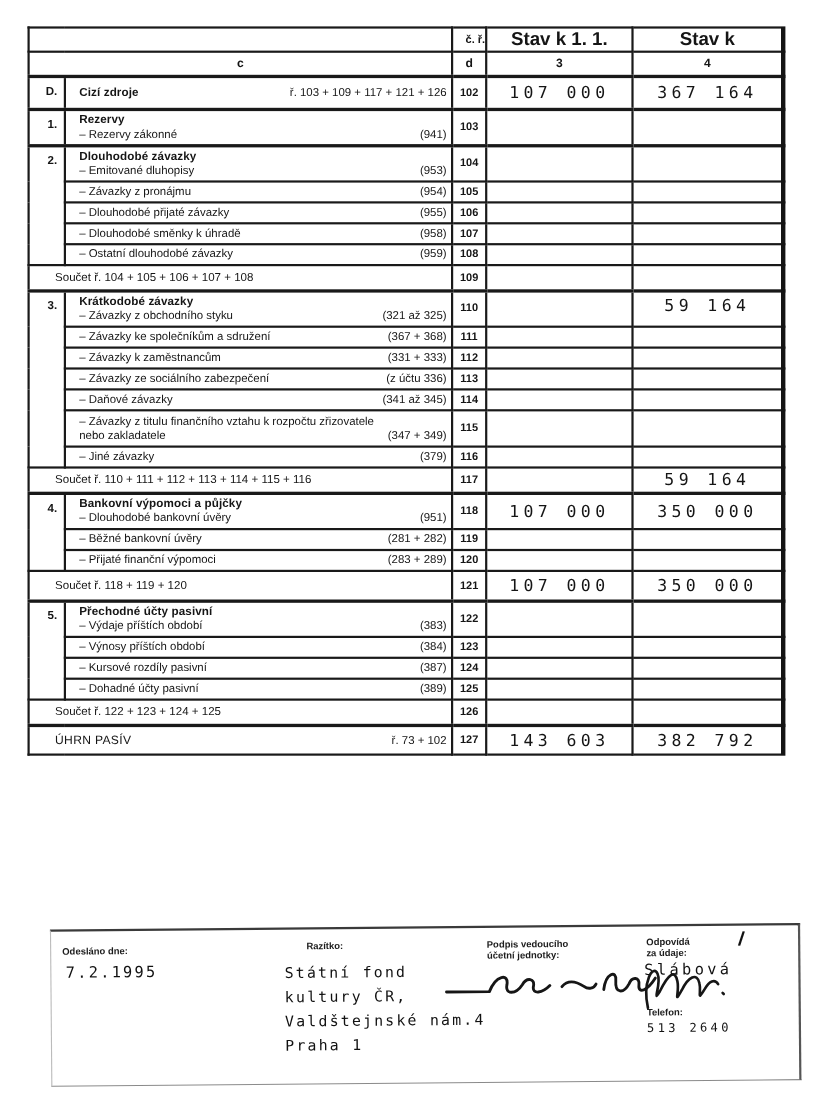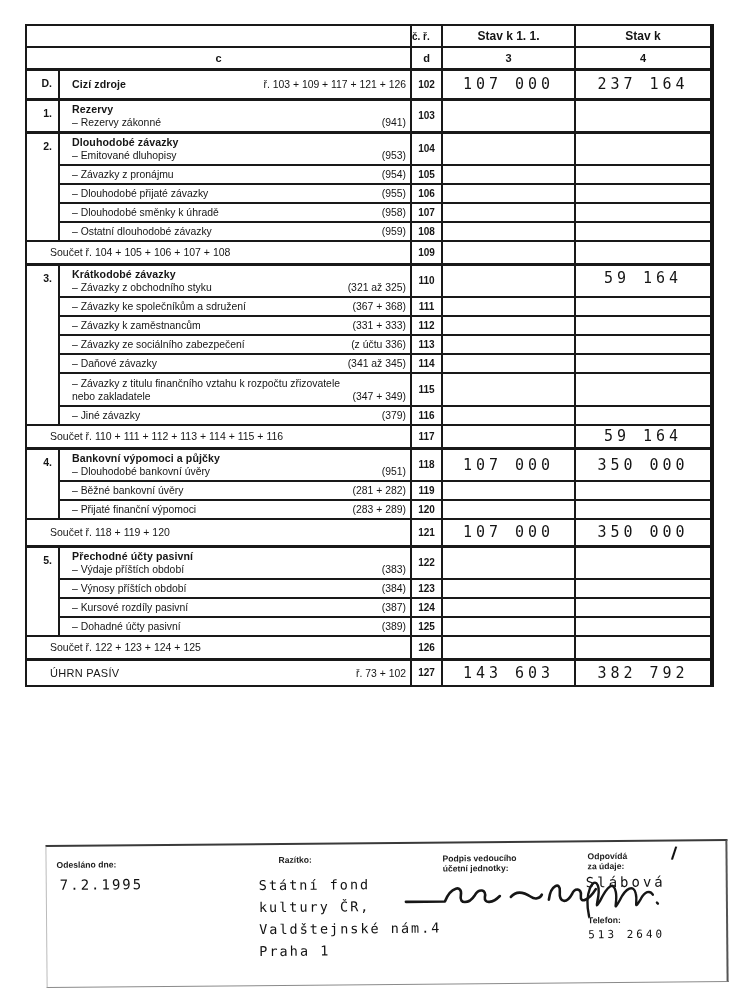--- a/index.html
+++ b/index.html
@@ -22,22 +22,22 @@
   
   tr.rh  td { height:22px; }
   tr.rd  td { height:30px; }
   tr.rt  td { height:33px; }
   tr.rs  td { height:17px; }
   tr.rm  td { height:23px; }
   tr.ru  td { height:27px;margin-left:16px; }
   tr.g   td { border-top-width:3px; }
 
   .hc0 { }
-  .hln { font-size:10px; font-weight:bold; text-align:left;margin-left:24px; }
-  .h3t,.h4t { font-size:12px; font-weight:bold; text-align:center; }
+  .hln { font-size:10px; font-weight:bold; text-align:right;margin-left:24px; }
+  .h3t,.h4t { font-size:17px; font-weight:bold; text-align:center; }
   .hcd { font-size:11px; font-weight:bold; text-align:center; }
 
   td.num { text-align:right; padding-right:6px; font-size:10.5px; font-weight:bold;
     vertical-align:top; padding-top:6px; }
   td.lab { padding:2px 4px 2px 12px; vertical-align:middle; }
   .ti { font-size:10.6px; font-weight:bold; line-height:13px; letter-spacing:.1px; }
   .su { display:flex; justify-content:space-between; align-items:baseline;
     font-size:10.4px; line-height:13px; }
   .rf { font-size:10.4px; white-space:nowrap; padding-left:6px;text-align:right; }
   td.ln { text-align:center; font-size:10px; font-weight:600; }
@@ -94,21 +94,21 @@
     <tr class="rd g">
       <td class="num">D.</td>
       <td class="lab">
         <div class="su">
               <span class="ti">Cizí zdroje</span>
               <span class="rf">ř. 103 + 109 + 117 + 121 + 126</span>
             </div>
       </td>
       <td class="ln">102</td>
       <td class="val">107 000</td>
-      <td class="val">237 164</td>
+      <td class="val">367 164</td>
     </tr>
 
     <tr class="rt g">
       <td class="num">1.</td>
       <td class="lab">
         <div class="ti">Rezervy</div>
         <div class="su">
               <span>– Rezervy zákonné</span>
               <span class="rf">(941)</span>
             </div>

